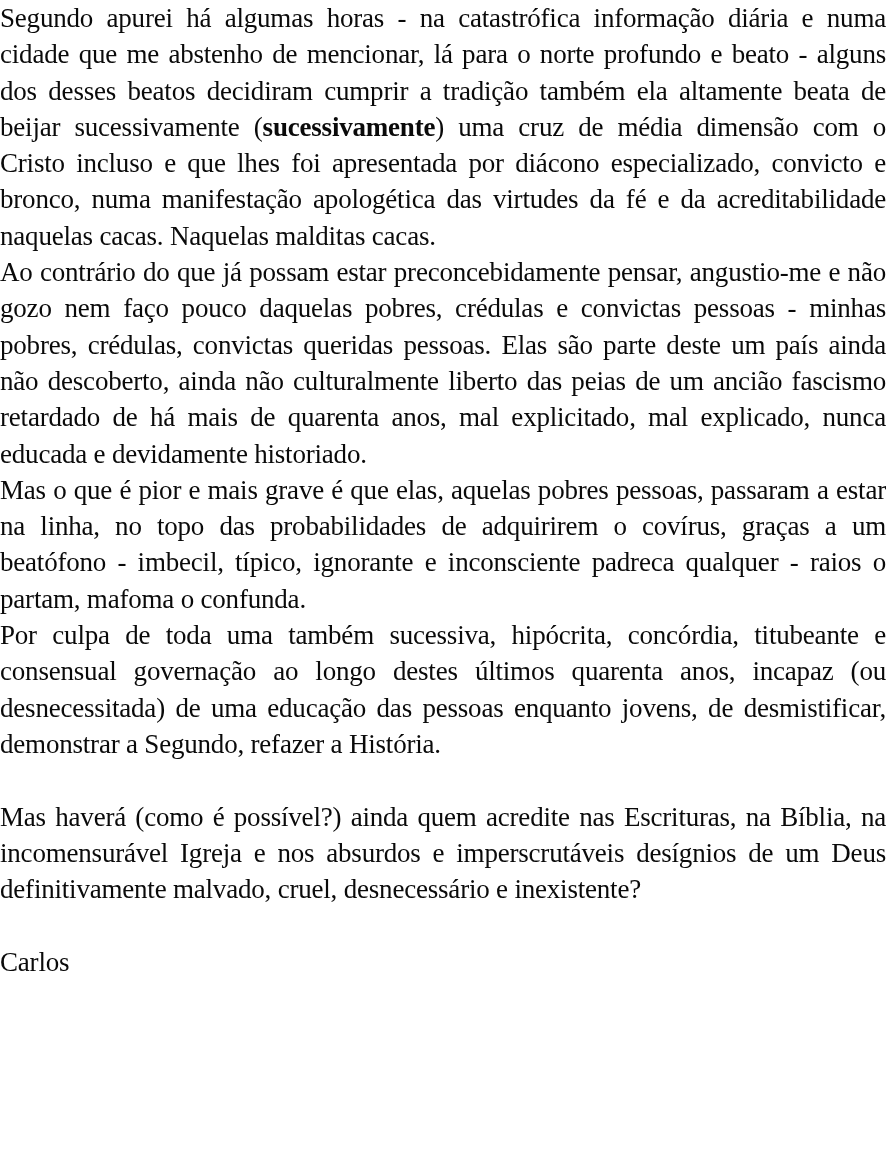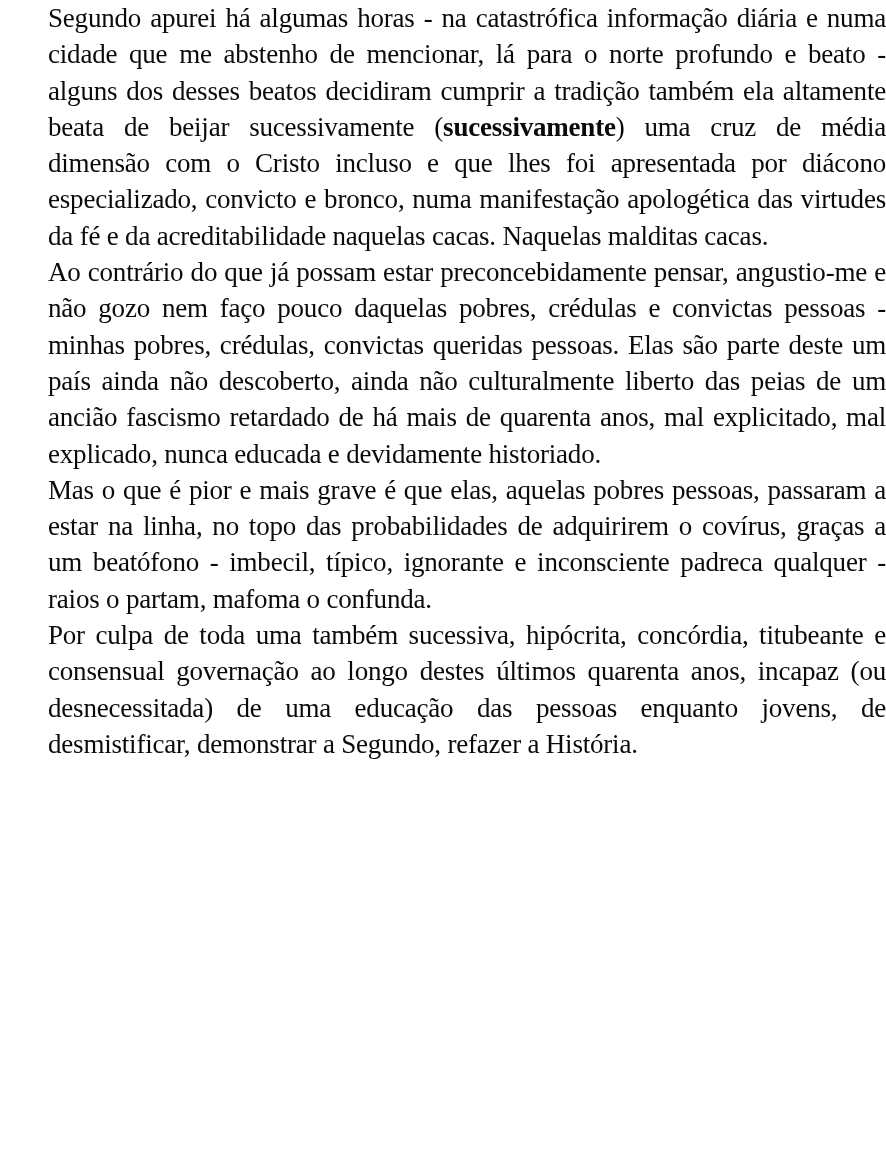--- a/index.html
+++ b/index.html
@@ -31,21 +31,23 @@
     min-height: 36.3px;
   }
   .seg-bold {
     font-weight: bold;
   }
 </style>
 </head>
 <body>
 
 <div class="page">
-  <div class="doc-body" id="doc-body" style="color: rgb(10, 10, 10); padding-left: 48px;">
+  <div class="doc-body" id="doc-body" style="color: rgb(10, 10, 10);">
       <p class="para"><span class="seg">Segundo apurei há algumas horas - na catastrófica informação diária e numa cidade que me abstenho de mencionar, lá para o norte profundo e beato - alguns dos desses beatos decidiram cumprir a tradição também ela altamente beata de beijar sucessivamente (</span><span class="seg-bold">sucessivamente</span><span class="seg">) uma cruz de média dimensão com o Cristo incluso e que lhes foi apresentada por diácono especializado, convicto e bronco, numa manifestação apologética das virtudes da fé e da acreditabilidade naquelas cacas. Naquelas malditas cacas.</span></p>
       <p class="para"><span class="seg">Ao contrário do que já possam estar preconcebidamente pensar, angustio-me e não gozo nem faço pouco daquelas pobres, crédulas e convictas pessoas - minhas pobres, crédulas, convictas queridas pessoas. Elas são parte deste um país ainda não descoberto, ainda não culturalmente liberto das peias de um ancião fascismo retardado de há mais de quarenta anos, mal explicitado, mal explicado, nunca educada e devidamente historiado.</span></p>
       <p class="para"><span class="seg">Mas o que é pior e mais grave é que elas, aquelas pobres pessoas, passaram a estar na linha, no topo das probabilidades de adquirirem o covírus, graças a um beatófono - imbecil, típico, ignorante e inconsciente padreca qualquer - raios o partam, mafoma o confunda.</span></p>
       <p class="para"><span class="seg">Por culpa de toda uma também sucessiva, hipócrita, concórdia, titubeante e consensual governação ao longo destes últimos quarenta anos, incapaz (ou desnecessitada) de uma educação das pessoas enquanto jovens, de desmistificar, demonstrar a Segundo, refazer a História.</span></p>
       <p class="para blank"></p>
+      <p class="para"><span class="seg">Mas haverá (como é possível?) ainda quem acredite nas Escrituras, na Bíblia, na incomensurável Igreja e nos absurdos e imperscrutáveis desígnios de um Deus definitivamente malvado, cruel, desnecessário e inexistente?</span></p>
       <p class="para blank"></p>
+      <p class="para"><span class="seg">Carlos</span></p>
     </div>
 </div>
 
 </body></html>

